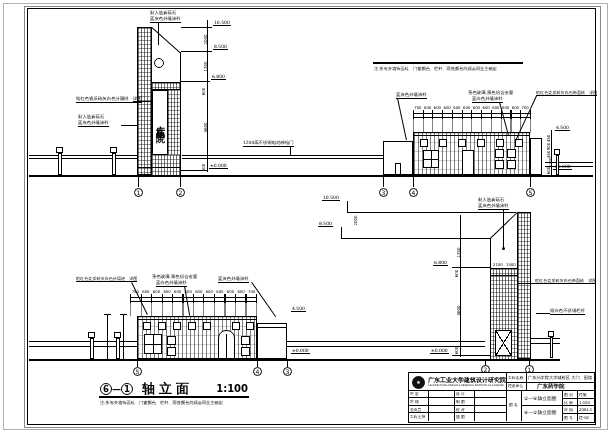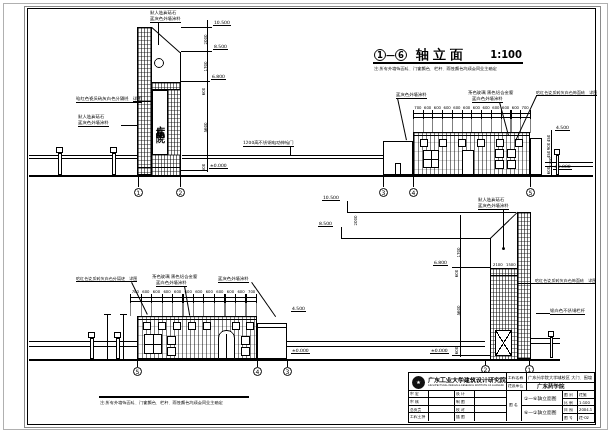--- a/index.html
+++ b/index.html
@@ -162,25 +162,20 @@
   <div class="a cn bub" style="left:134px;top:188px;">1</div>
   <div class="a vl" style="left:180px;top:177px;height:10px;"></div>
   <div class="a cn bub" style="left:176px;top:188px;">2</div>
   <div class="a vl" style="left:383px;top:177px;height:10px;"></div>
   <div class="a cn bub" style="left:379px;top:188px;">3</div>
   <div class="a vl" style="left:413px;top:177px;height:10px;"></div>
   <div class="a cn bub" style="left:409px;top:188px;">4</div>
   <div class="a vl" style="left:530px;top:177px;height:10px;"></div>
   <div class="a cn bub" style="left:526px;top:188px;">5</div>
 
-  <div class="a" style="left:374px;top:44px;">
-    <span class="cn cnt" style="vertical-align:middle;">1</span><span style="font-size:9px;font-weight:bold;vertical-align:middle;">—</span><span class="cn cnt" style="vertical-align:middle;">6</span>
-    <span class="bigtitle" style="vertical-align:middle;margin-left:4px;">轴立面</span>
-    <span class="scale" style="vertical-align:middle;margin-left:18px;">1:100</span>
-  </div>
   <div class="a" style="left:373px;top:62px;width:150px;height:1.5px;background:#000;"></div>
   <span class="a" style="left:374px;top:66px;font-size:4.2px;white-space:nowrap;">注:所有外墙饰面砖、门窗颜色、栏杆、雨篷颜色均须会同业主确定</span>
 
   <div class="a hl" style="left:29px;top:341px;width:108px;"></div>
   <div class="a hl" style="left:29px;top:346px;width:108px;"></div>
   <div class="a bx" style="left:88px;top:332px;width:7px;height:6px;"></div>
   <div class="a bx" style="left:90px;top:338px;width:4px;height:21px;"></div>
   <div class="a bx" style="left:114px;top:332px;width:7px;height:6px;"></div>
   <div class="a bx" style="left:116px;top:338px;width:4px;height:21px;"></div>
   <div class="a hl" style="left:104px;top:314px;width:7px;"></div>
@@ -286,20 +281,25 @@
   <div class="a cn bub" style="left:133px;top:367px;">5</div>
   <div class="a vl" style="left:257px;top:361px;height:6px;"></div>
   <div class="a cn bub" style="left:253px;top:367px;">4</div>
   <div class="a vl" style="left:287px;top:361px;height:6px;"></div>
   <div class="a cn bub" style="left:283px;top:367px;">3</div>
   <div class="a vl" style="left:485px;top:361px;height:5px;"></div>
   <div class="a cn bub" style="left:481px;top:365px;">2</div>
   <div class="a vl" style="left:529px;top:361px;height:5px;"></div>
   <div class="a cn bub" style="left:525px;top:365px;">1</div>
 
+  <div class="a" style="left:100px;top:378px;">
+    <span class="cn cnt" style="vertical-align:middle;">6</span><span style="font-size:9px;font-weight:bold;vertical-align:middle;">—</span><span class="cn cnt" style="vertical-align:middle;">1</span>
+    <span class="bigtitle" style="vertical-align:middle;margin-left:4px;">轴立面</span>
+    <span class="scale" style="vertical-align:middle;margin-left:18px;">1:100</span>
+  </div>
   <div class="a" style="left:99px;top:396px;width:150px;height:1.5px;background:#000;"></div>
   <span class="a" style="left:100px;top:400px;font-size:4.2px;white-space:nowrap;">注:所有外墙饰面砖、门窗颜色、栏杆、雨篷颜色均须会同业主确定</span>
 
   <div class="a" style="left:408px;top:372px;width:187px;height:51px;border:1.5px solid #000;box-sizing:border-box;background:#fff;">
 
     <div class="a" style="left:3px;top:3px;width:13px;height:13px;border-radius:50%;background:#111;color:#fff;font-size:5px;line-height:13px;text-align:center;">★</div>
     <span class="a" style="left:19px;top:3px;font-size:6px;font-weight:bold;white-space:nowrap;">广东工业大学建筑设计研究院</span>
     <span class="a" style="left:19px;top:11px;font-size:2.4px;white-space:nowrap;width:76px;overflow:hidden;display:block;">ARCHITECTURAL DESIGN &amp; RESEARCH INSTITUTE OF GUANGDONG UNIVERSITY OF TECHNOLOGY</span>
     <div class="a hl" style="left:0;top:17px;width:97px;"></div>
 

